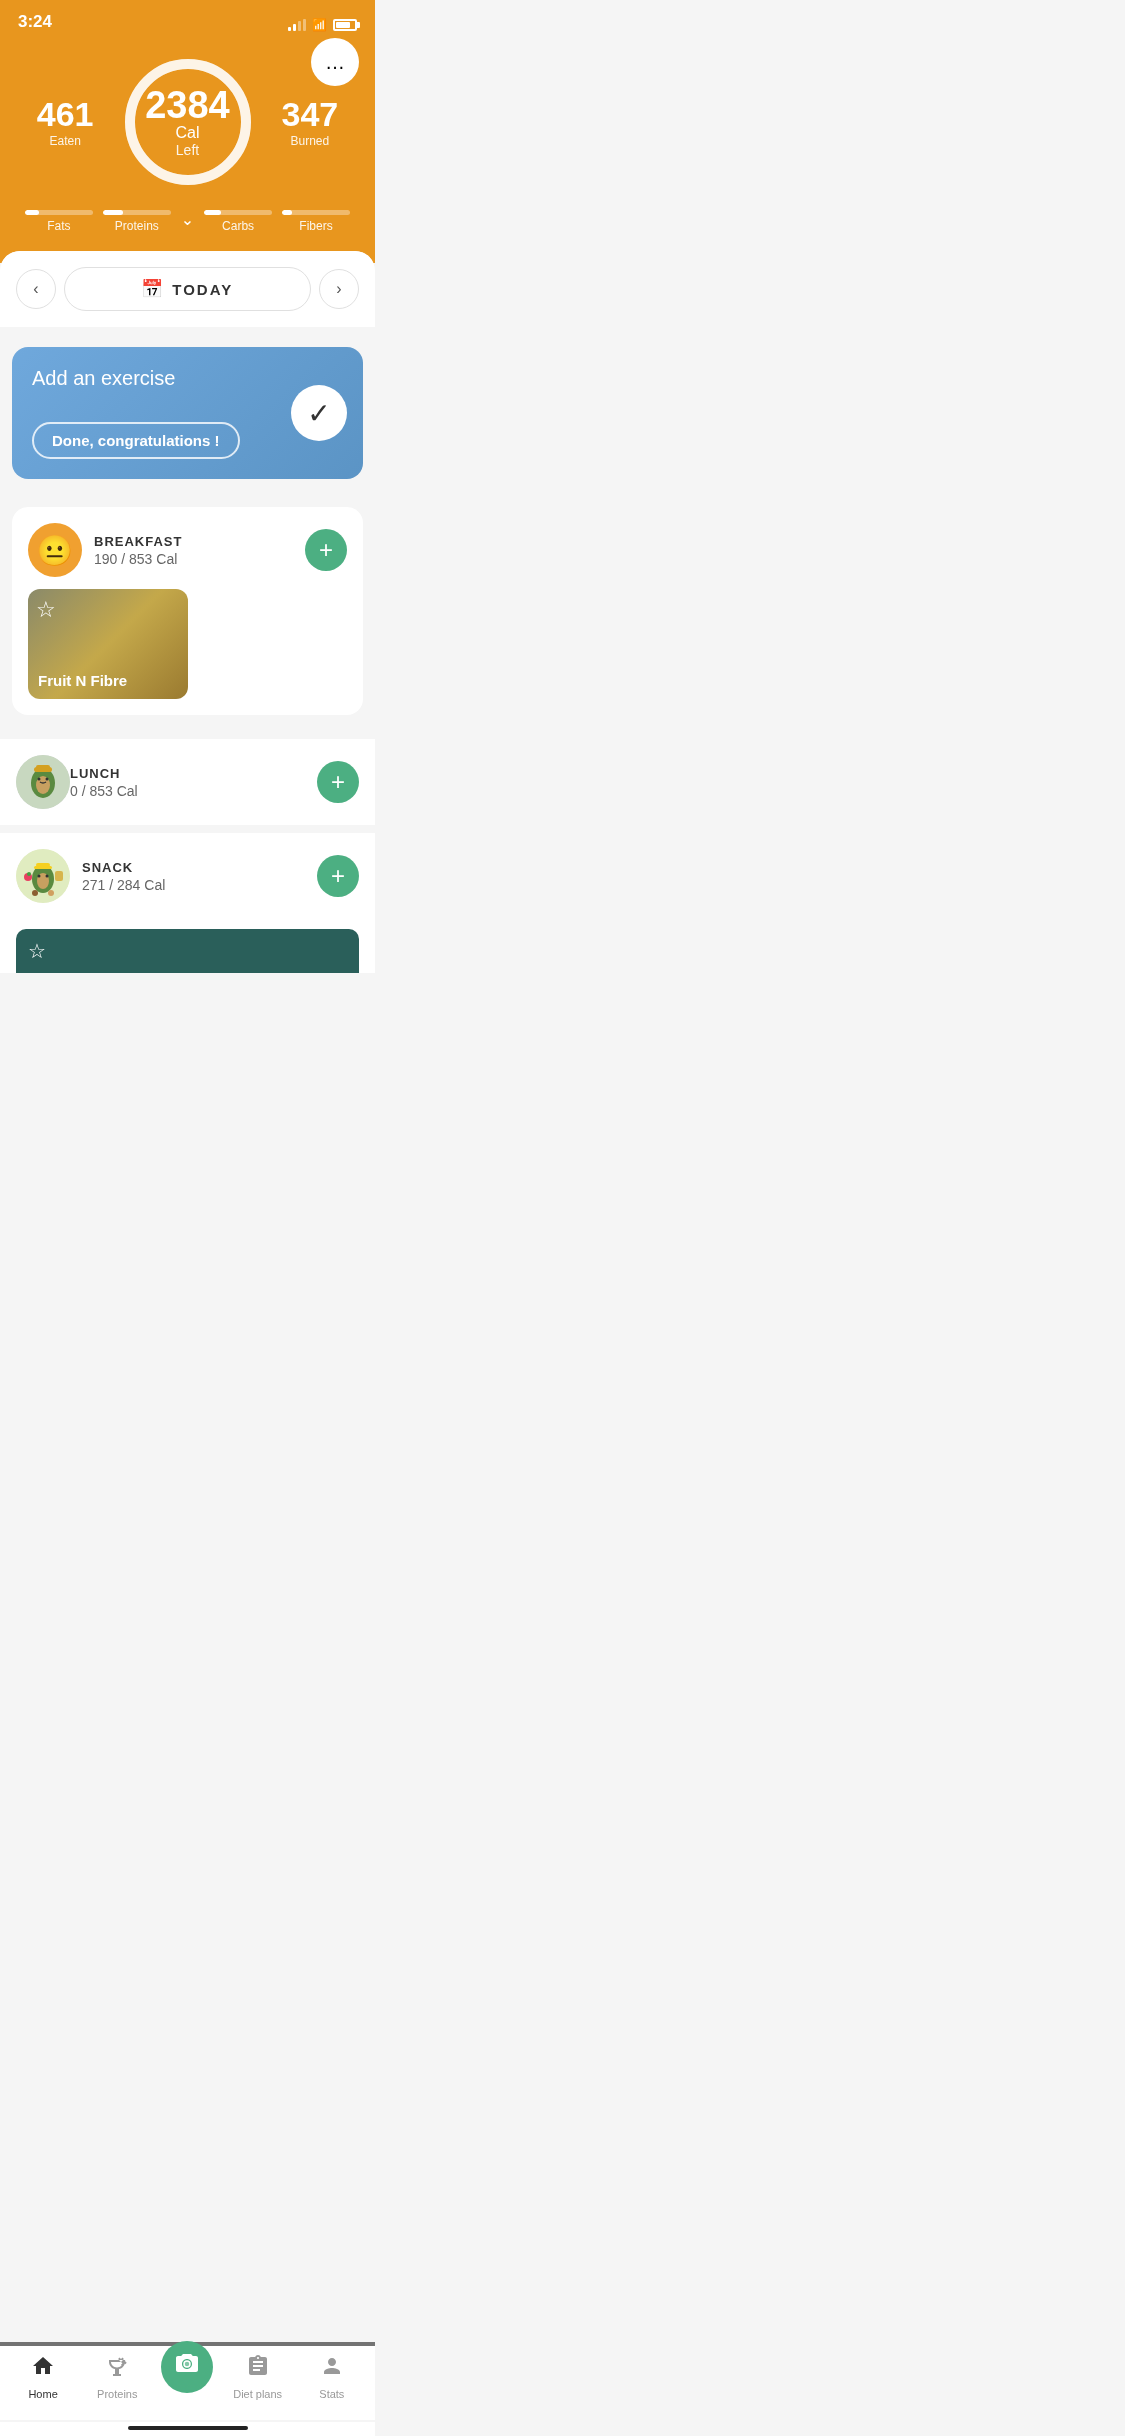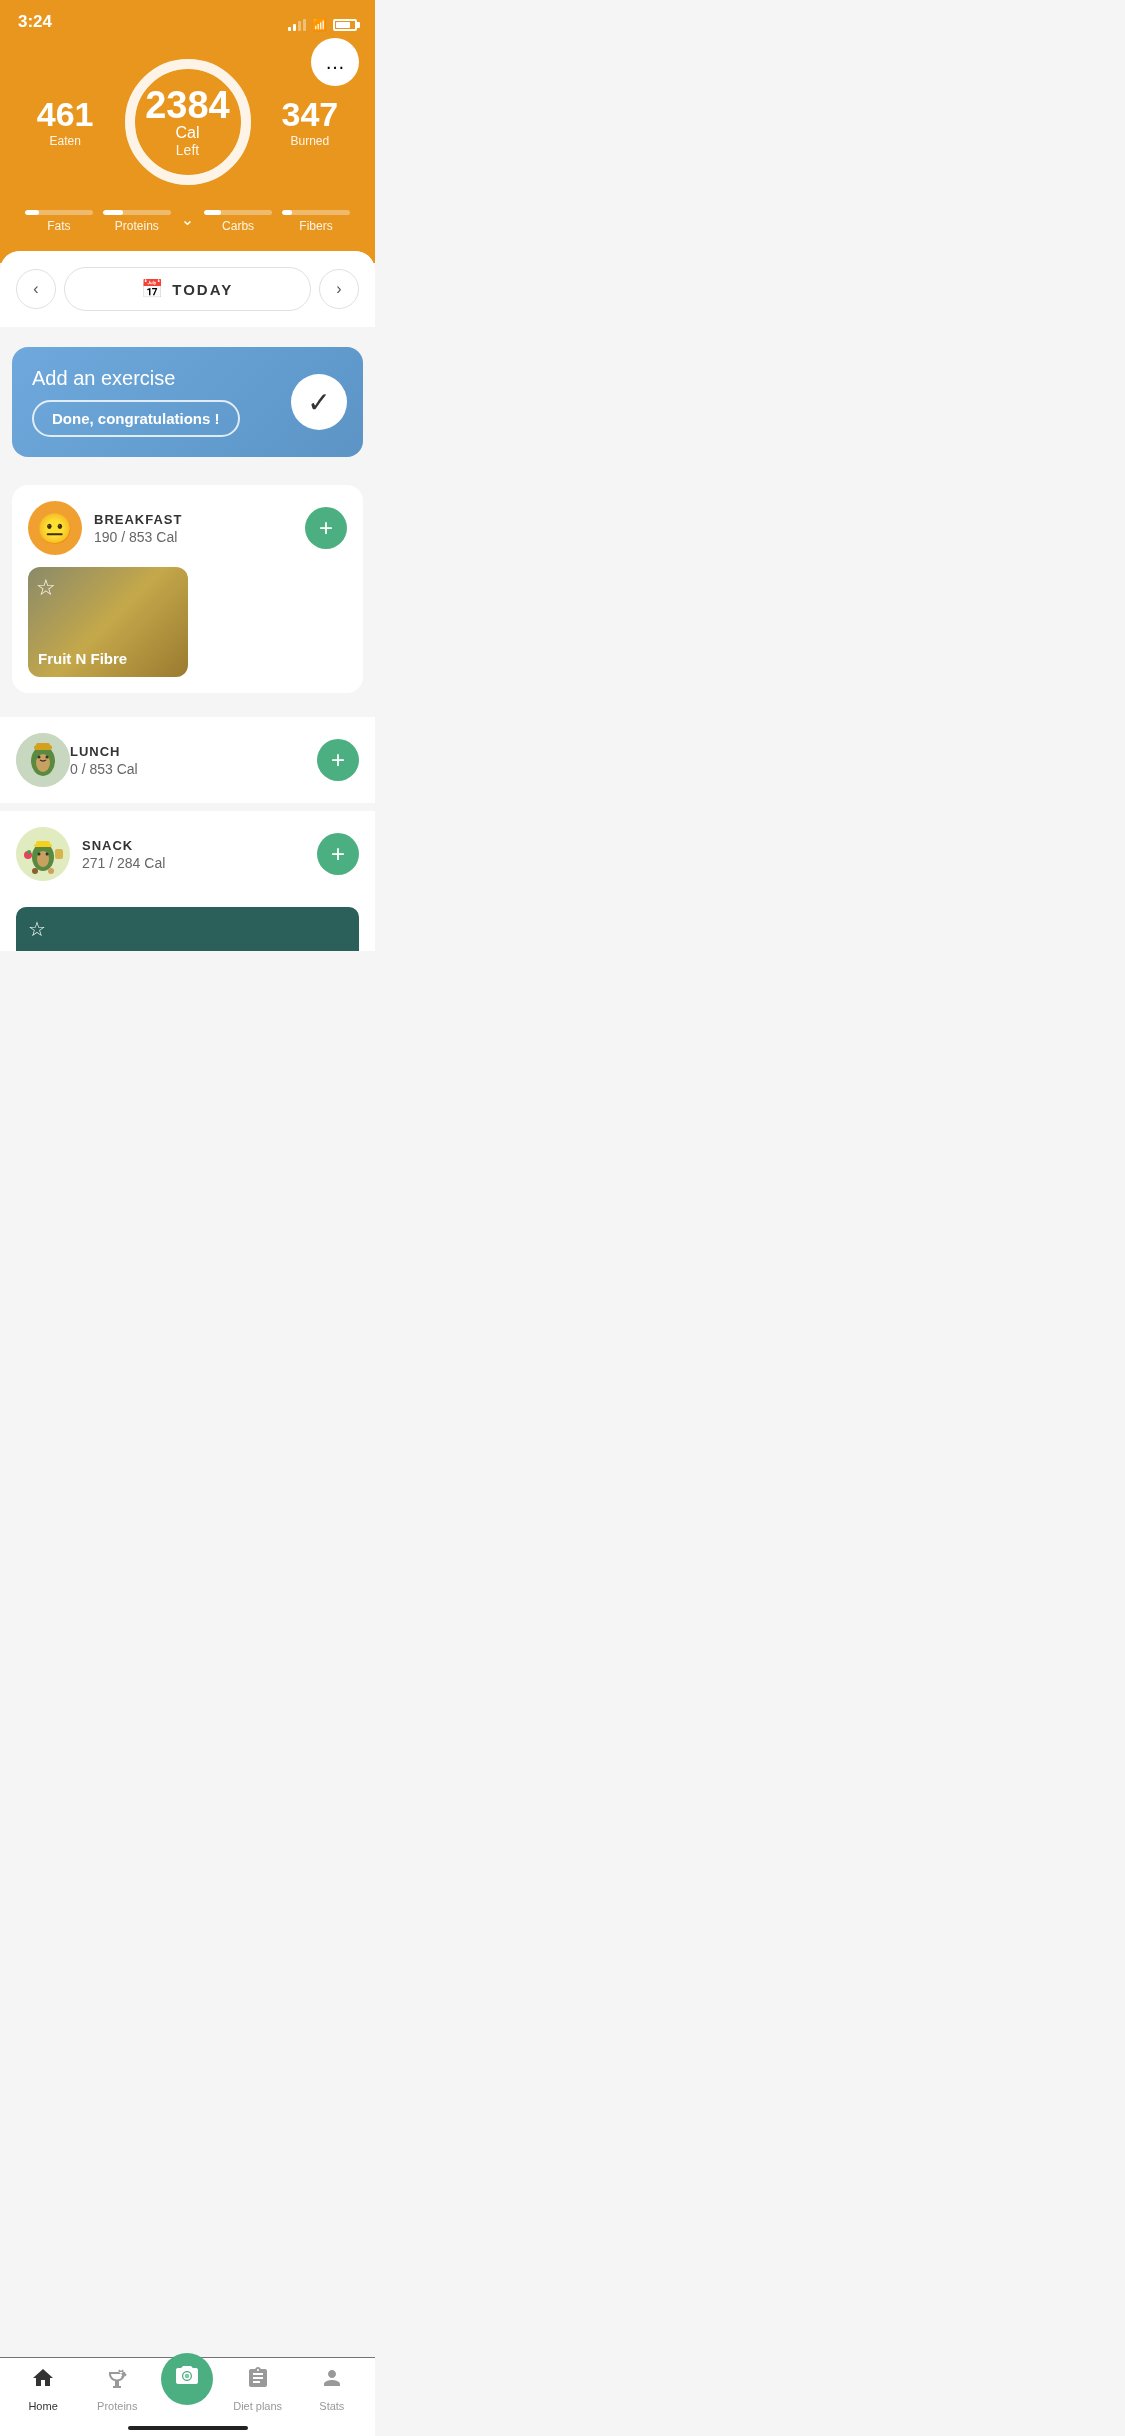--- a/index.html
+++ b/index.html
@@ -262,20 +262,21 @@
     }
     .exercise-done-btn {
       border: 2px solid rgba(255,255,255,0.8);
       border-radius: 30px;
       padding: 8px 18px;
       font-size: 15px;
       font-weight: 600;
       color: white;
       background: transparent;
       cursor: pointer;
+      margin-top: 22px;
     }
     .exercise-check {
       width: 56px;
       height: 56px;
       background: white;
       border-radius: 50%;
       display: flex;
       align-items: center;
       justify-content: center;
       font-size: 28px;
@@ -405,24 +406,24 @@
       gap: 8px;
     }
     .snack-star {
       font-size: 20px;
       color: white;
     }
 
     
     .bottom-nav {
       position: fixed;
-      bottom: 4px;
+      bottom: 16px;
       width: 375px;
       background: white;
-      border-top: 1px solid #737373;
+      border-top: 4px solid #737373;
       display: flex;
       align-items: center;
       justify-content: space-around;
       padding: 8px 6px 20px;
     }
     .nav-item {
       display: flex;
       flex-direction: column;
       align-items: center;
       gap: 4px;

